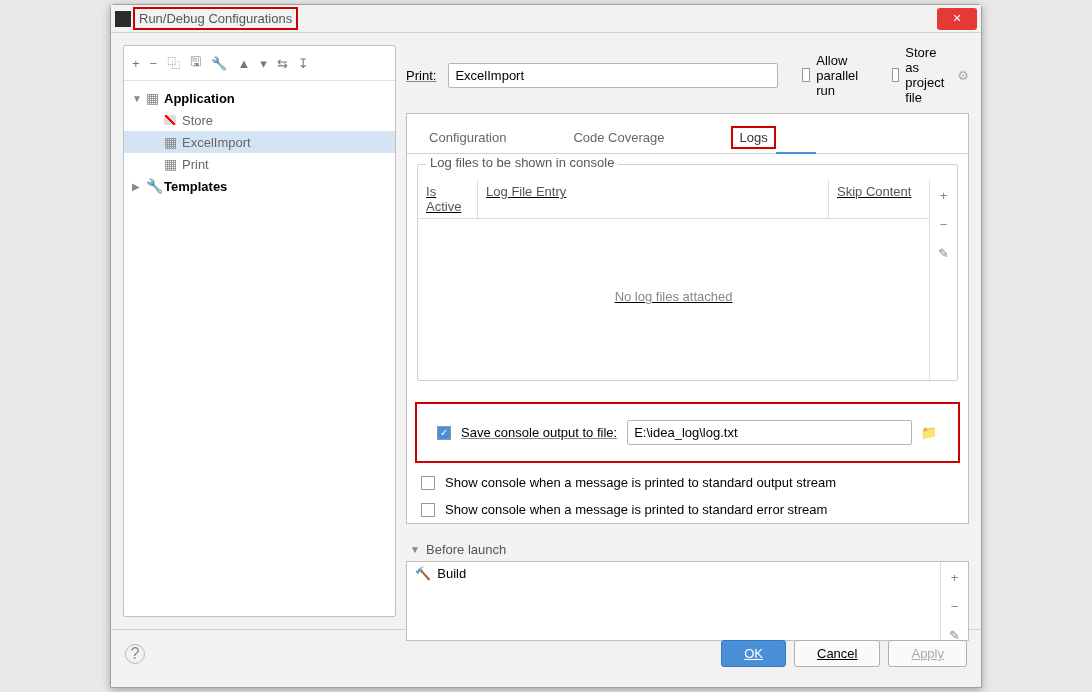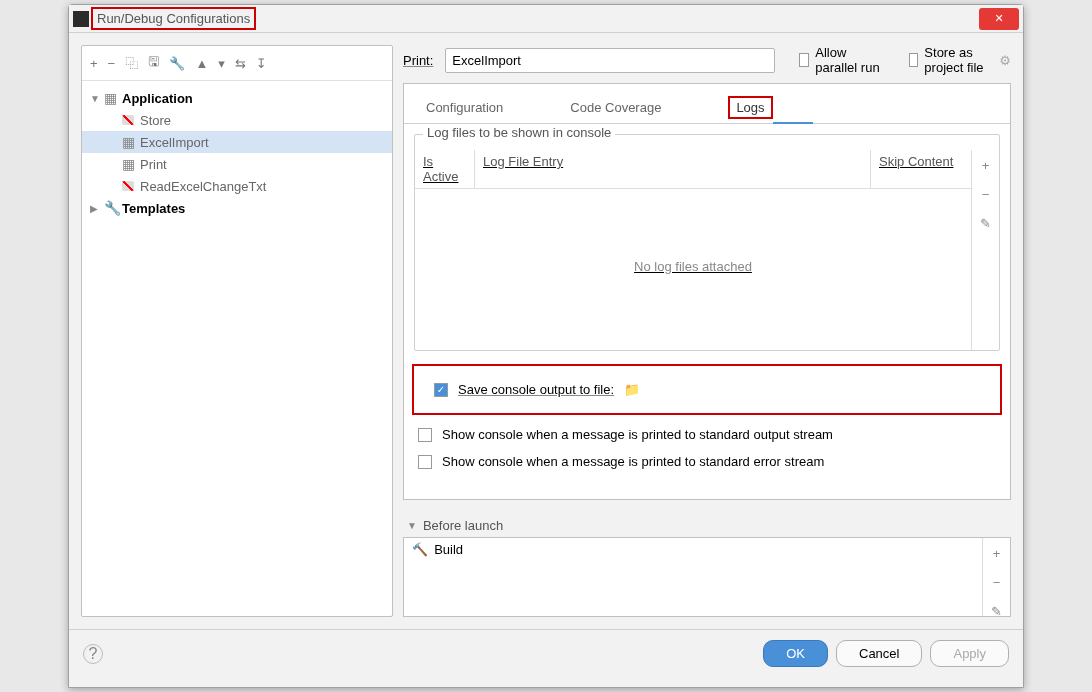--- a/index.html
+++ b/index.html
@@ -1,17 +1,17 @@
 <!DOCTYPE html>
 <html><head>
 <meta charset="utf-8">
 <style>
 * { box-sizing: border-box; margin: 0; padding: 0; font-family: "Segoe UI", Arial, sans-serif; font-size: 13px; }
 body { background: #e8e8e8; width: 1092px; height: 692px; overflow: hidden; }
-.window { width: 956px; height: 684px; margin: 4px auto; background: #f2f2f2; border: 1px solid #a0a0a0; border-radius: 4px 4px 0 0; box-shadow: 0 2px 8px rgba(0,0,0,0.3); }
+.window { width: 872px; height: 684px; margin: 4px auto; background: #f2f2f2; border: 1px solid #a0a0a0; border-radius: 4px 4px 0 0; box-shadow: 0 2px 8px rgba(0,0,0,0.3); }
 .titlebar { height: 28px; background: #f2f2f2; display: flex; align-items: center; padding: 0 4px; border-bottom: 1px solid #d0d0d0; }
 .title-icon { width: 16px; height: 16px; background: #2b2b2b; margin-right: 6px; display: inline-block; }
 .title-text { color: #555; flex: 1; }
 .title-highlight { border: 2px solid #c00; padding: 2px 4px; margin-left: -4px; }
 .close-btn { width: 40px; height: 22px; background: #e53935; border-radius: 3px; color: #fff; text-align: center; line-height: 20px; font-size: 11px; cursor: pointer; }
 .content { display: flex; padding: 12px; gap: 10px; height: 596px; }
 .left { width: 312px; border: 1px solid #c0c0c0; background: #fff; border-radius: 2px; display: flex; flex-direction: column; }
 .toolbar { display: flex; gap: 10px; padding: 6px 8px; border-bottom: 1px solid #e0e0e0; color: #777; align-items: center; }
 .toolbar span { cursor: pointer; }
 .tree { padding: 6px 0; }
@@ -28,41 +28,41 @@
 .name-row label { text-decoration: underline; text-decoration-color: #888; }
 .name-input { flex: 0 0 330px; border: 1px solid #b5b5b5; padding: 4px 6px; background: #fff; border-radius: 2px; }
 .chk-row { display: flex; align-items: center; gap: 6px; }
 .chk { width: 14px; height: 14px; border: 1px solid #999; background: #fff; }
 .tabs { display: flex; align-items: center; padding: 0 12px; border-bottom: 1px solid #d0d0d0; height: 32px; position: relative; margin-top: 8px; gap: 47px; }
 .tab { padding: 6px 10px; color: #666; cursor: pointer; }
 .tab.active { color: #333; }
 .tab.active::after { content: ""; position: absolute; bottom: -1px; width: 40px; height: 2px; background: #4a90d9; }
 .tab-box { border: 2px solid #c00; padding: 2px 6px; margin-top: -4px; }
 .panel { border: 1px solid #c0c0c0; background: #fff; flex: 1; display: flex; flex-direction: column; position: relative; }
-.fieldset { border: 1px solid #d0d0d0; margin: 10px 10px 7px 10px; border-radius: 2px; }
+.fieldset { border: 1px solid #d0d0d0; margin: 10px 10px 15px 10px; border-radius: 2px; }
 .legend { position: relative; top: -10px; left: 8px; background: #fff; padding: 0 4px; color: #555; }
 .log-table { display: flex; height: 200px; }
 .log-cols { flex: 1; text-decoration: underline; }
 .log-head { display: flex; border-bottom: 1px solid #ddd; }
 .log-head div { padding: 4px 8px; border-right: 1px solid #ddd; color: #555; }
 .log-empty { text-align: center; color: #888; padding: 70px 0; }
 .log-side { width: 28px; border-left: 1px solid #ddd; display: flex; flex-direction: column; align-items: center; gap: 14px; padding-top: 8px; color: #888; }
 .row { display: flex; align-items: center; gap: 10px; padding: 6px 14px; }
 .save-box { border: 2px solid #c00; margin: 6px 8px; padding: 10px 6px; }
 .text-input { flex: 1; border: 1px solid #b5b5b5; padding: 4px 6px; background: #fff; border-radius: 2px; }
 .chk.checked { background: #4a90d9; color: #fff; text-align: center; line-height: 12px; font-size: 10px; }
 .before-launch { margin-top: 10px; }
 .bl-head { display: flex; align-items: center; gap: 6px; color: #555; padding: 0 4px; }
 .bl-list { border: 1px solid #c0c0c0; background: #fff; height: 80px; margin-top: 4px; display: flex; }
 .bl-item { flex: 1; padding: 4px 8px; display: flex; align-items: flex-start; gap: 6px; }
 .bl-side { width: 28px; border-left: 1px solid #ddd; display: flex; flex-direction: column; align-items: center; gap: 14px; padding-top: 8px; color: #888; }
 .footer { display: flex; align-items: center; padding: 10px 14px; border-top: 1px solid #d0d0d0; background: #f2f2f2; }
 .help { color: #888; font-size: 16px; border: 1px solid #bbb; border-radius: 50%; width: 20px; height: 20px; text-align: center; line-height: 18px; }
 .btns { margin-left: auto; display: flex; gap: 8px; }
-.btn { padding: 5px 22px; border: 1px solid #b0b0b0; background: #fafafa; border-radius: 10px; cursor: pointer; }
+.btn { padding: 5px 22px; border: 1px solid #b0b0b0; background: #fafafa; border-radius: 3px; cursor: pointer; text-decoration: underline; }
 .btn.primary { background: #4a90d9; color: #fff; border-color: #357abd; }
 .btn.disabled { color: #aaa; }
 .gear { color: #aaa; }
 .folder-icon { color: #aaa; }
 .hammer { color: #5a9e5a; }
 </style>
 </head>
 <body>
 
 <div class="window">
@@ -95,24 +95,20 @@
             <span class="tree-icon app-icon x"></span>
             <span>Store</span>
           </div>
         <div class="tree-row child selected">
             <span class="tree-icon app-icon">▦</span>
             <span>ExcelImport</span>
           </div>
         <div class="tree-row child">
             <span class="tree-icon app-icon">▦</span>
             <span>Print</span>
-          </div>
-        <div class="tree-row child">
-            <span class="tree-icon app-icon x"></span>
-            <span>ReadExcelChangeTxt</span>
           </div>
         <div class="tree-row">
           <span class="tree-arrow">▶</span>
           <span class="tree-icon wrench-color">🔧</span>
           <b>Templates</b>
         </div>
       </div>
     </div>
 
     <div class="right">
@@ -154,20 +150,21 @@
               <span>−</span>
               <span>✎</span>
             </div>
           </div>
         </div>
 
         <div class="save-box">
           <div class="row">
             <span class="chk checked">✓</span>
             <span style="text-decoration:underline;text-decoration-color:#888">Save console output to file:</span>
+            <input class="text-input" value="E:\idea_log\log.txt" style="">
             <span class="folder-icon">📁</span>
           </div>
         </div>
 
         <div class="row">
             <span class="chk"></span>
             <span>Show console when a message is printed to standard output stream</span>
           </div>
         <div class="row">
             <span class="chk"></span>

